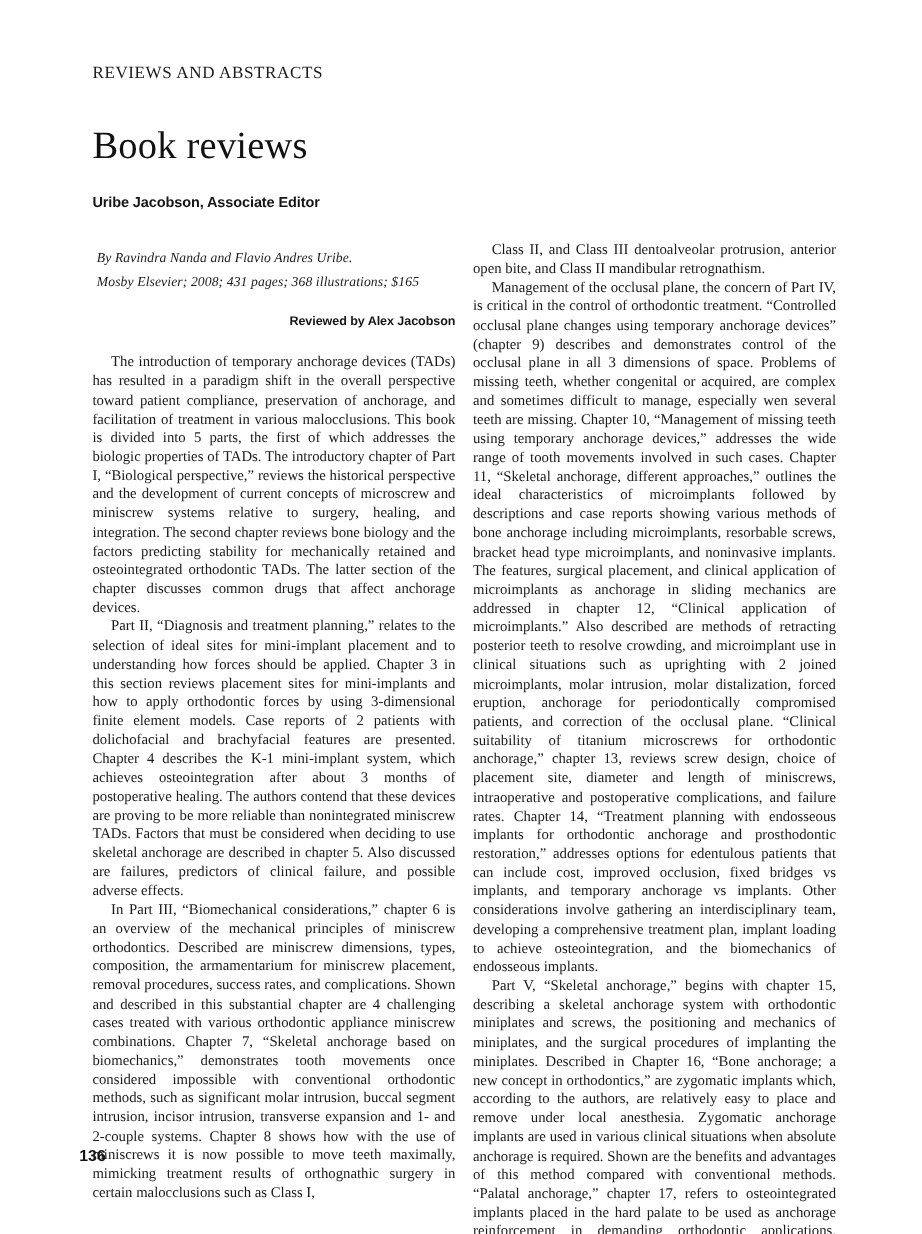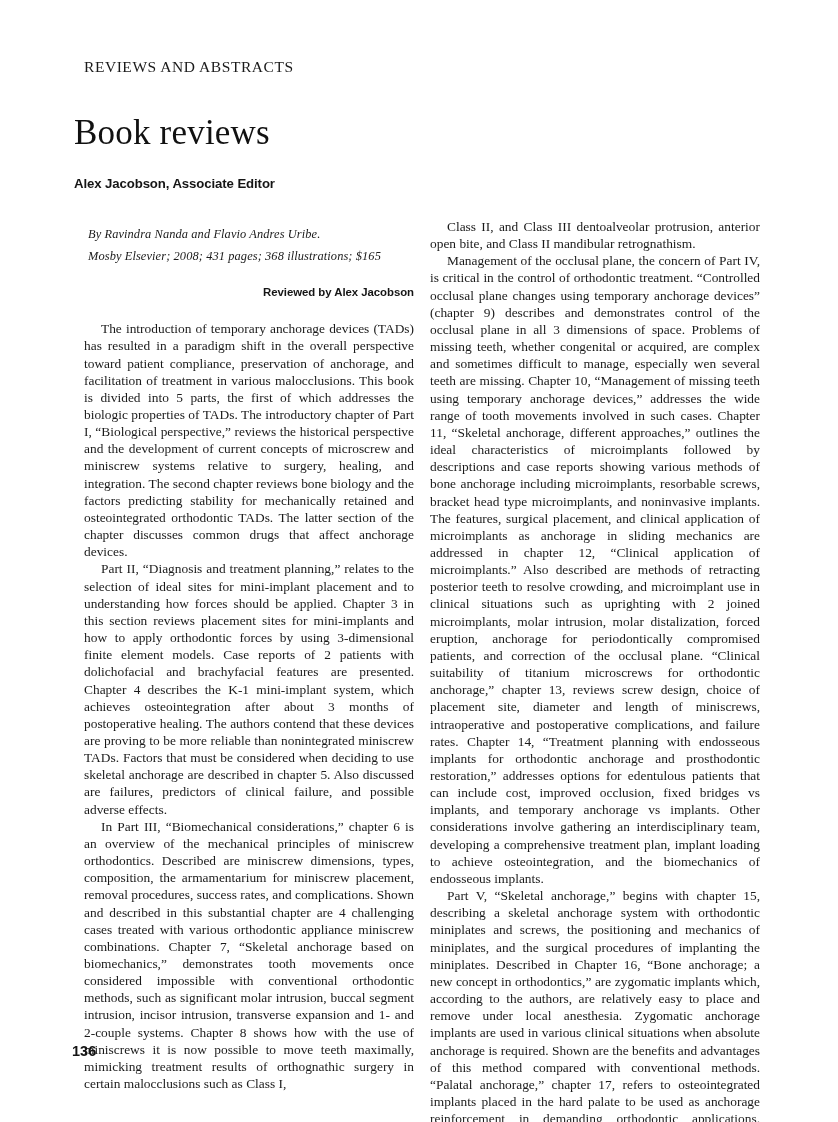--- a/index.html
+++ b/index.html
@@ -32,21 +32,21 @@
     top: 58px;
     font-family: "Liberation Serif", "DejaVu Serif", serif;
     font-size: 15.5px;
     letter-spacing: 0.55px;
     color: #1a1a1a;
   }
 
   
   .masthead {
     position: absolute;
-    left: 74px;
+    left: 84px;
     top: 115px;
     width: 640px;
   }
   .dept-title {
     font-family: "Liberation Serif", "DejaVu Serif", serif;
     font-size: 35px;
     font-weight: 400;
     line-height: 1.05;
     color: #111111;
     margin: 0;
@@ -140,21 +140,21 @@
 </style>
 </head>
 <body>
 
 <div class="page">
 
   <div class="running-head">REVIEWS AND ABSTRACTS</div>
 
   <div class="masthead">
     <h1 class="dept-title">Book reviews</h1>
-    <div class="editor-name">Alex Jacobson, Associate Editor</div>
+    <div class="editor-name">Uribe Jacobson, Associate Editor</div>
   </div>
 
   <div class="col col-left">
 
 
     <div class="book-authors">By Ravindra Nanda and Flavio Andres Uribe.</div>
 
     <div class="book-imprint">Mosby Elsevier; 2008; 431 pages; 368 illustrations; $165</div>
 
     <div class="reviewed-by">Reviewed by Alex Jacobson</div>

